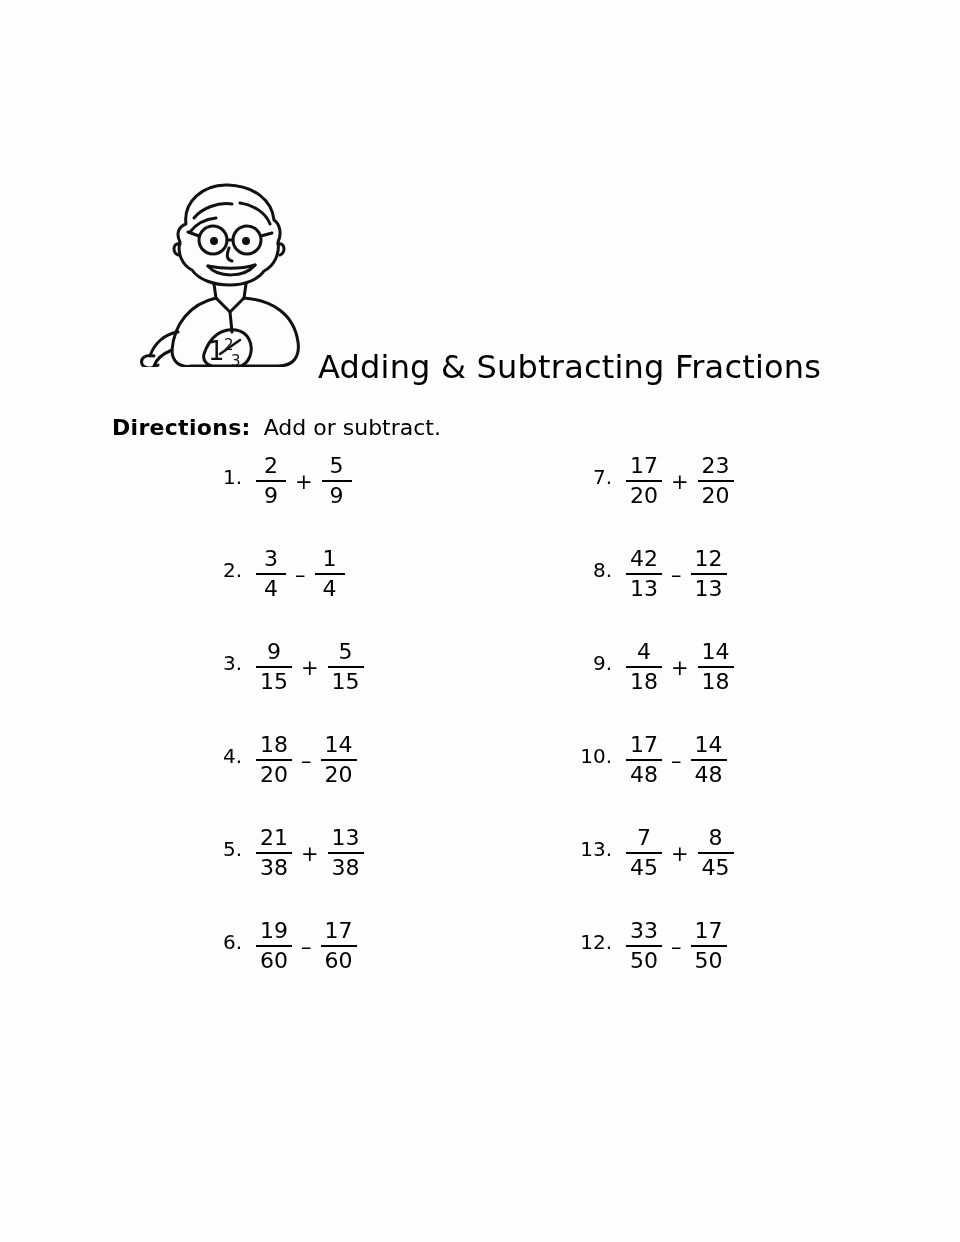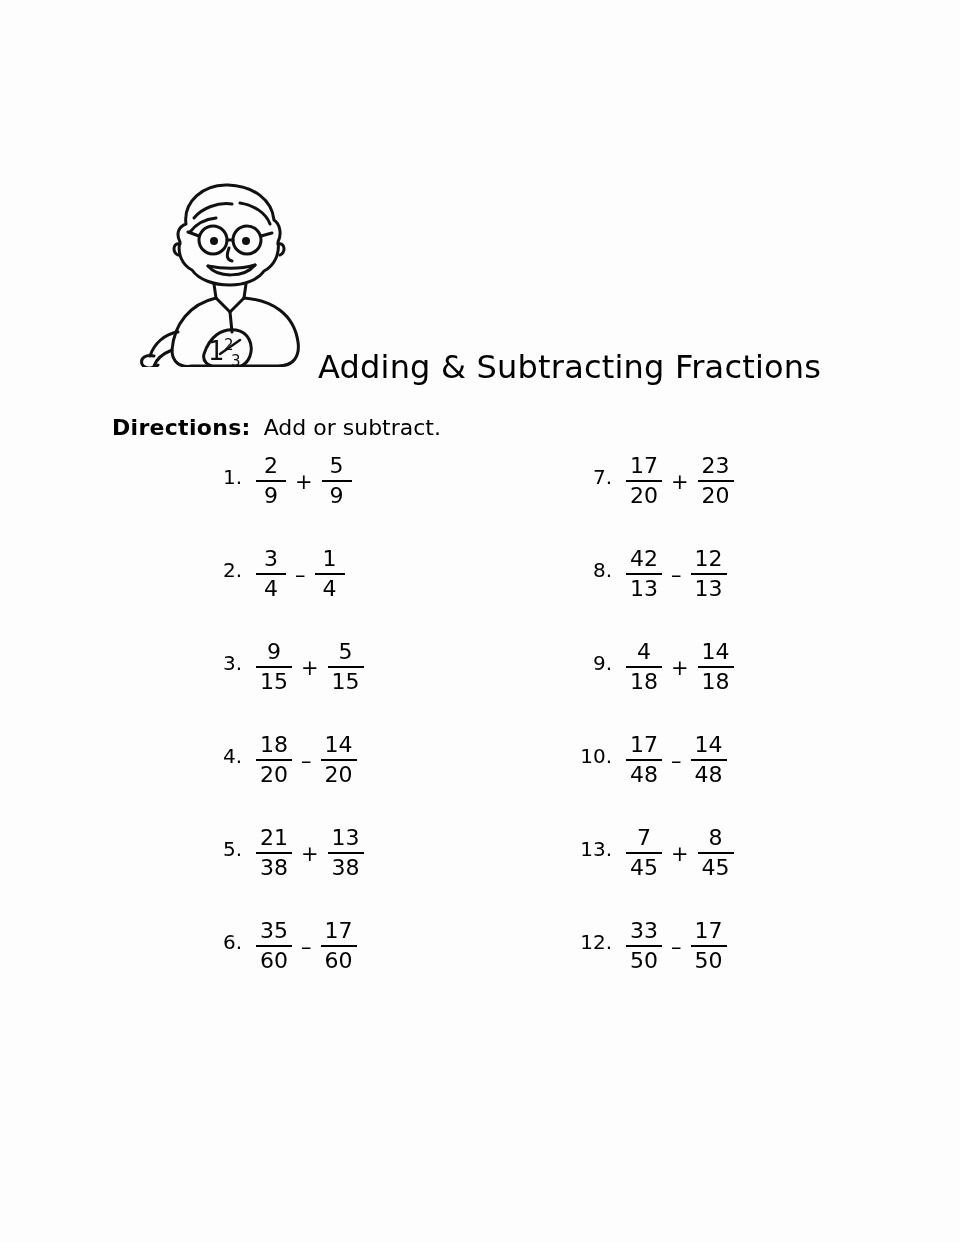--- a/index.html
+++ b/index.html
@@ -288,21 +288,21 @@
             <span class="bar"></span>
             <span class="den">38</span>
           </span>
         </div>
       </div>
 
       <div class="problem">
         <div class="pnum">6.</div>
         <div class="expr">
           <span class="frac">
-            <span class="num">35</span>
+            <span class="num">19</span>
             <span class="bar"></span>
             <span class="den">60</span>
           </span>
           <span class="op">–</span>
           <span class="frac">
             <span class="num">17</span>
             <span class="bar"></span>
             <span class="den">60</span>
           </span>
         </div>

